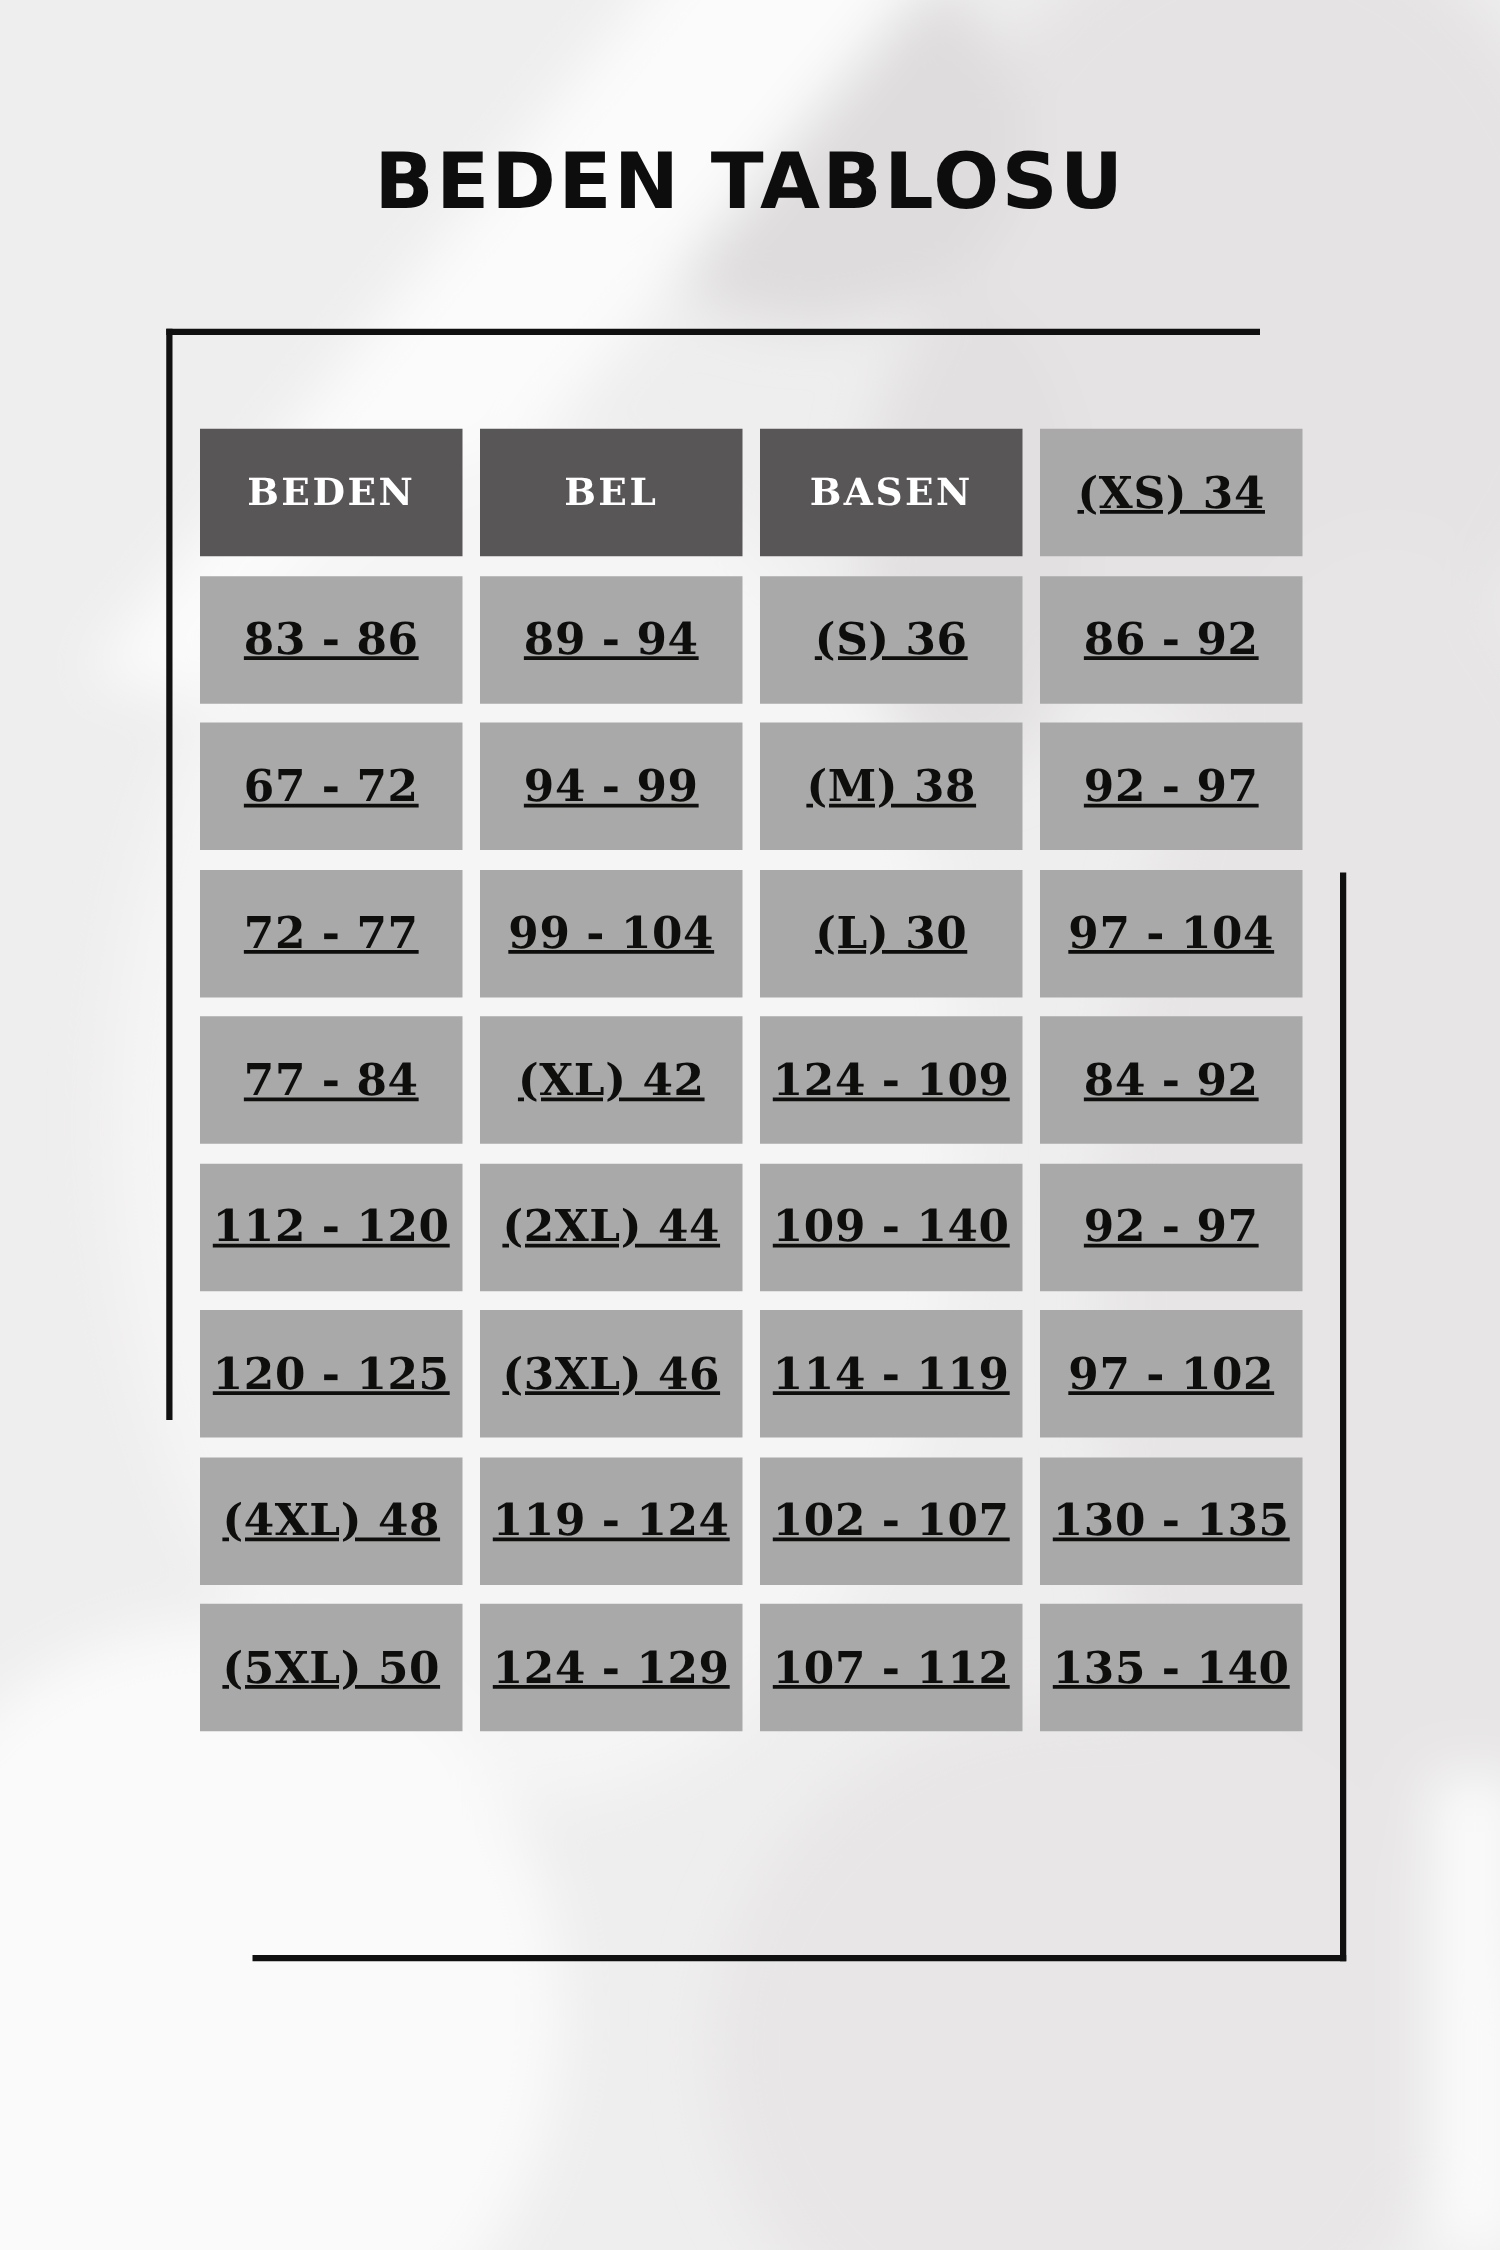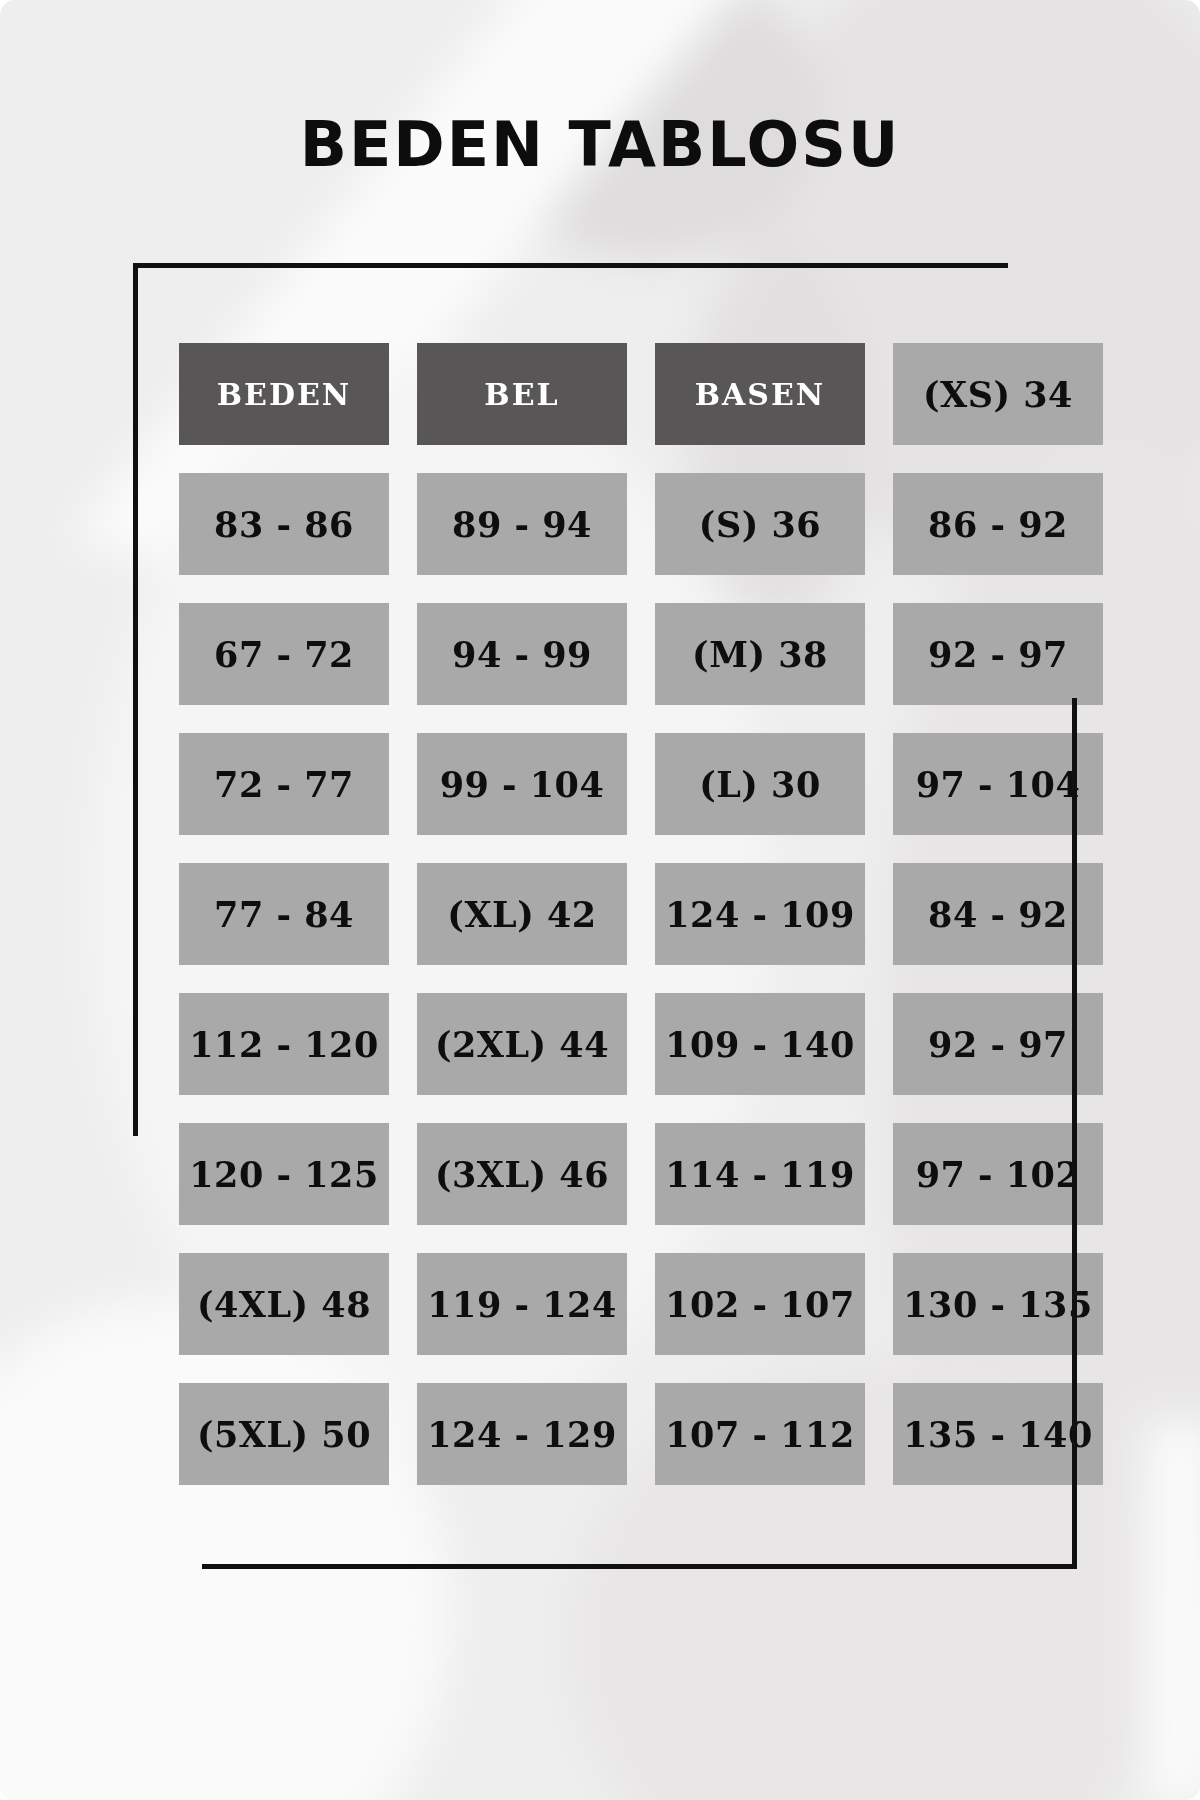--- a/index.html
+++ b/index.html
@@ -2,65 +2,64 @@
 <html style="--header_bg: #595657; --header_text: #ffffff; --cell_bg: #aaa9aa; --text: #0e0e0d; --line: #101010; --page_bg: #efeeee; --watermark_dark: #e5e3e4; --watermark_light: #fafafa;"><head>
 <meta charset="utf-8">
 <style>
   html,body{margin:0;padding:0;}
   .page{
     position:relative;
     width:1200px;height:1800px;
     background:#efeeee;
     overflow:hidden;
     font-family:"DejaVu Serif", serif;
-    border-radius:15px;
   }
   .watermark{position:absolute;inset:0;width:1200px;height:1800px;}
   .title{
     position:absolute;
     left:0;top:108px;width:1200px;
     margin:0;
     text-align:center;
     font-family:"DejaVu Sans", sans-serif;
     font-weight:700;
     font-size:62px;
     letter-spacing:2px;
     color:#0d0d0d;
   }
   .bracket{position:absolute;background:var(--line,#111);}
   .tl-h{left:133px;top:263px;width:875px;height:5px;}
   .tl-v{left:133px;top:263px;width:5px;height:873px;}
   .br-h{left:202px;top:1564px;width:875px;height:5px;}
   .br-v{left:1072px;top:698px;width:5px;height:871px;}
   .size-table{
     position:absolute;
-    left:179px;top:343px;
+    left:160px;top:343px;
     display:grid;
     grid-template-columns:repeat(4,210px);
     column-gap:14px;
     grid-auto-rows:102px;
     row-gap:15.5px;
-    gap:28px;
   }
   .cell{
     display:flex;align-items:center;justify-content:center;
     font-weight:700;
     text-align:center;
   }
   .header-cell{
     background:var(--header_bg,#595657);
     color:var(--header_text,#fff);
     font-size:30px;
     letter-spacing:2px;
   }
   .data-cell{
     background:var(--cell_bg,#aaa9aa);
     color:var(--text,#0e0e0d);
     font-size:35px;
     letter-spacing:0.5px;
+    text-decoration:underline;
   }
   .footnote{
     position:absolute;
     top:1582px;
     left:0;
     width:1078px;
     text-align:right;
     font-weight:700;
     font-size:33px;
     color:#121212;

